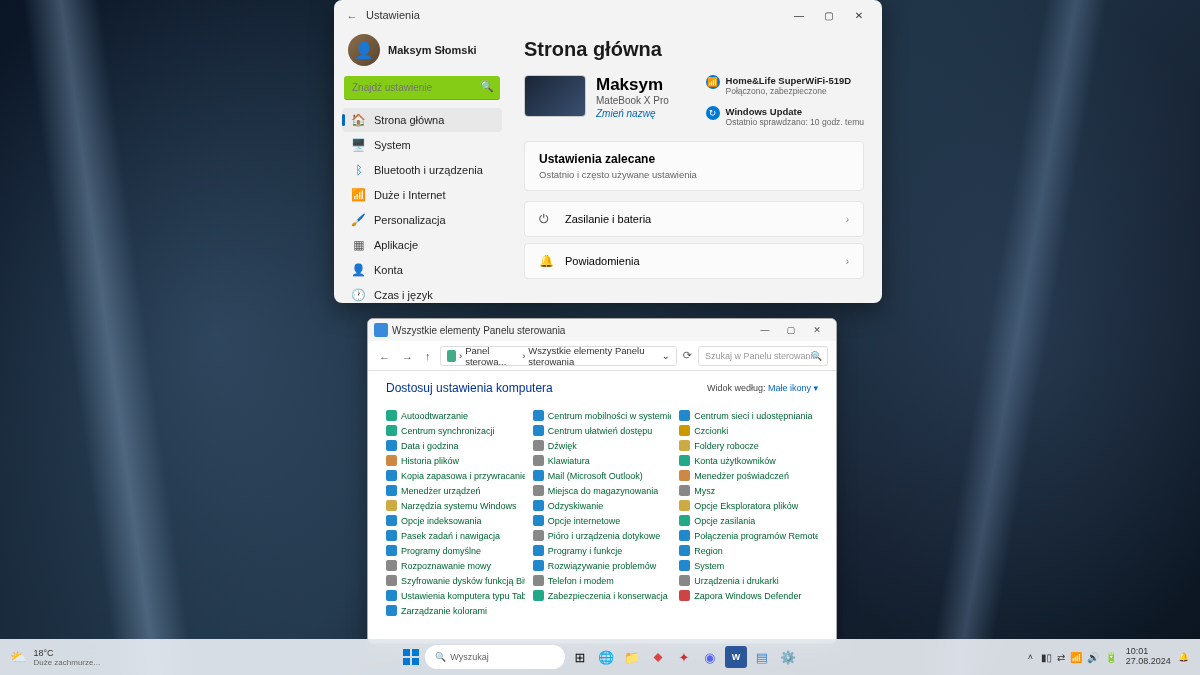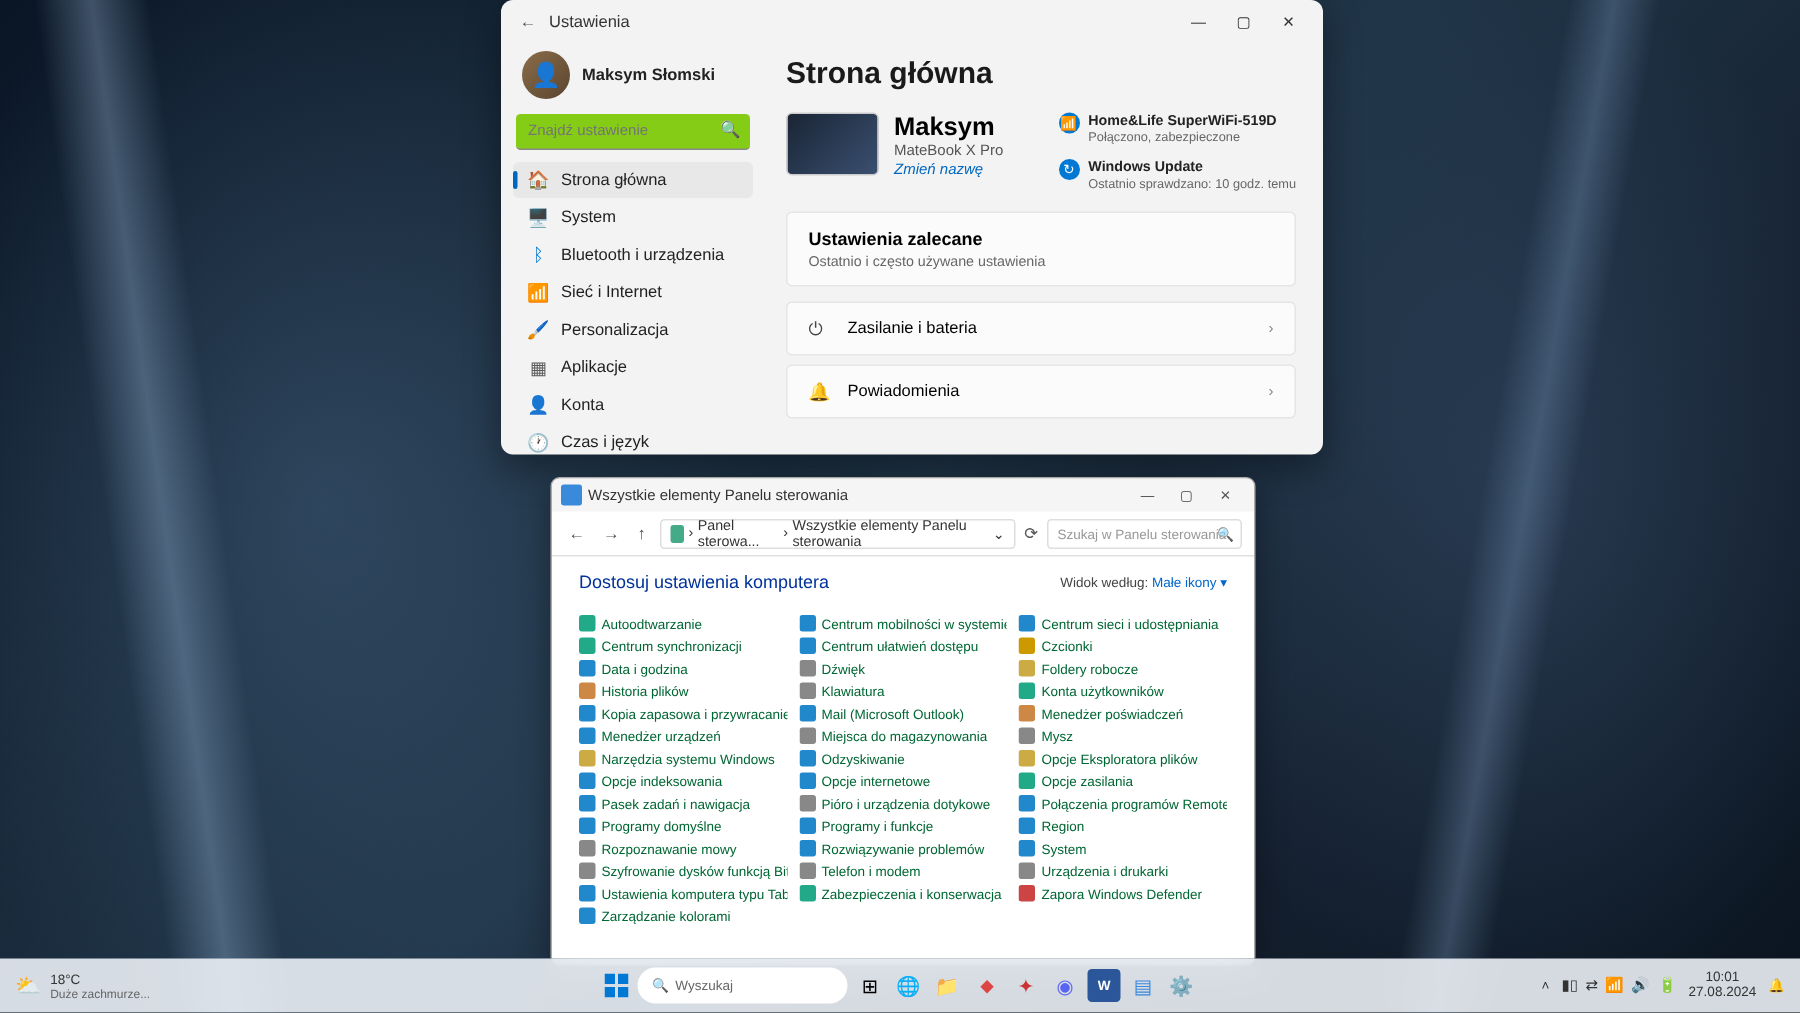--- a/index.html
+++ b/index.html
@@ -83,21 +83,21 @@
 
 .taskbar { position: absolute; bottom: 0; left: 0; right: 0; height: 36px; background: rgba(235,240,245,0.9); backdrop-filter: blur(10px); display: flex; align-items: center; padding: 0 10px; }
 .tb-left { display: flex; align-items: center; gap: 6px; font-size: 9px; color: #333; }
 .tb-left .wicon { font-size: 14px; }
 .tb-center { position: absolute; left: 50%; transform: translateX(-50%); display: flex; align-items: center; gap: 4px; }
 .tb-center .start { width: 20px; height: 20px; display:flex; align-items:center; justify-content:center; }
 .tb-center .tsearch { width: 140px; height: 24px; background: #fff; border-radius: 12px; display: flex; align-items: center; padding: 0 10px; font-size: 9px; color: #666; gap: 4px; }
 .tb-center .ticon { width: 22px; height: 22px; display: flex; align-items: center; justify-content: center; font-size: 13px; border-radius: 3px; }
 .tb-right { margin-left: auto; display: flex; align-items: center; gap: 8px; font-size: 9px; color: #333; }
 .tb-right .tray { display: flex; gap: 5px; font-size: 10px; }
-.tb-right .clock { text-align: center; line-height: 1.1; font-size: 9px; }
+.tb-right .clock { text-align: left; line-height: 1.1; font-size: 9px; }
 
 svg { display: block; }
 </style>
 </head>
 <body>
 
 <div class="desktop-bg">
   <div class="curve c1"></div>
     <div class="curve c2"></div>
 </div>
@@ -130,21 +130,21 @@
           <div class="nav-item">
             <span class="nicon" style="color:#0078d4">🖥️</span>
             <span>System</span>
           </div>
           <div class="nav-item">
             <span class="nicon" style="color:#0078d4">ᛒ</span>
             <span>Bluetooth i urządzenia</span>
           </div>
           <div class="nav-item">
             <span class="nicon" style="color:#00b7c3">📶</span>
-            <span>Sieć i Internet</span>
+            <span>Duże i Internet</span>
           </div>
           <div class="nav-item">
             <span class="nicon" style="color:#c84e00">🖌️</span>
             <span>Personalizacja</span>
           </div>
           <div class="nav-item">
             <span class="nicon" style="color:#5a5a5a">▦</span>
             <span>Aplikacje</span>
           </div>
           <div class="nav-item">

